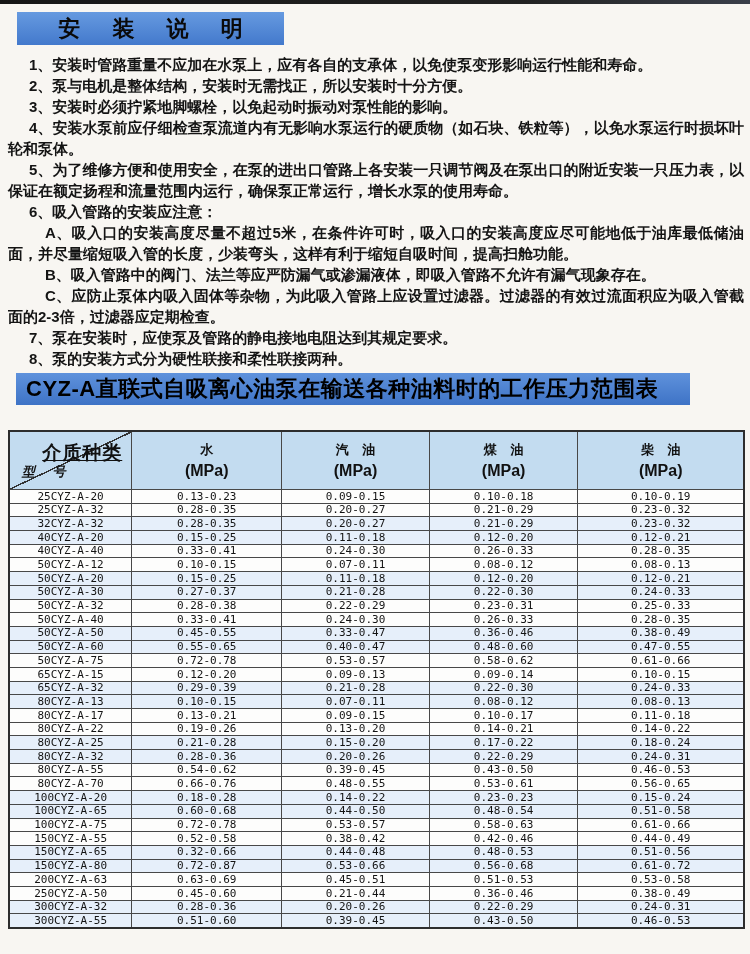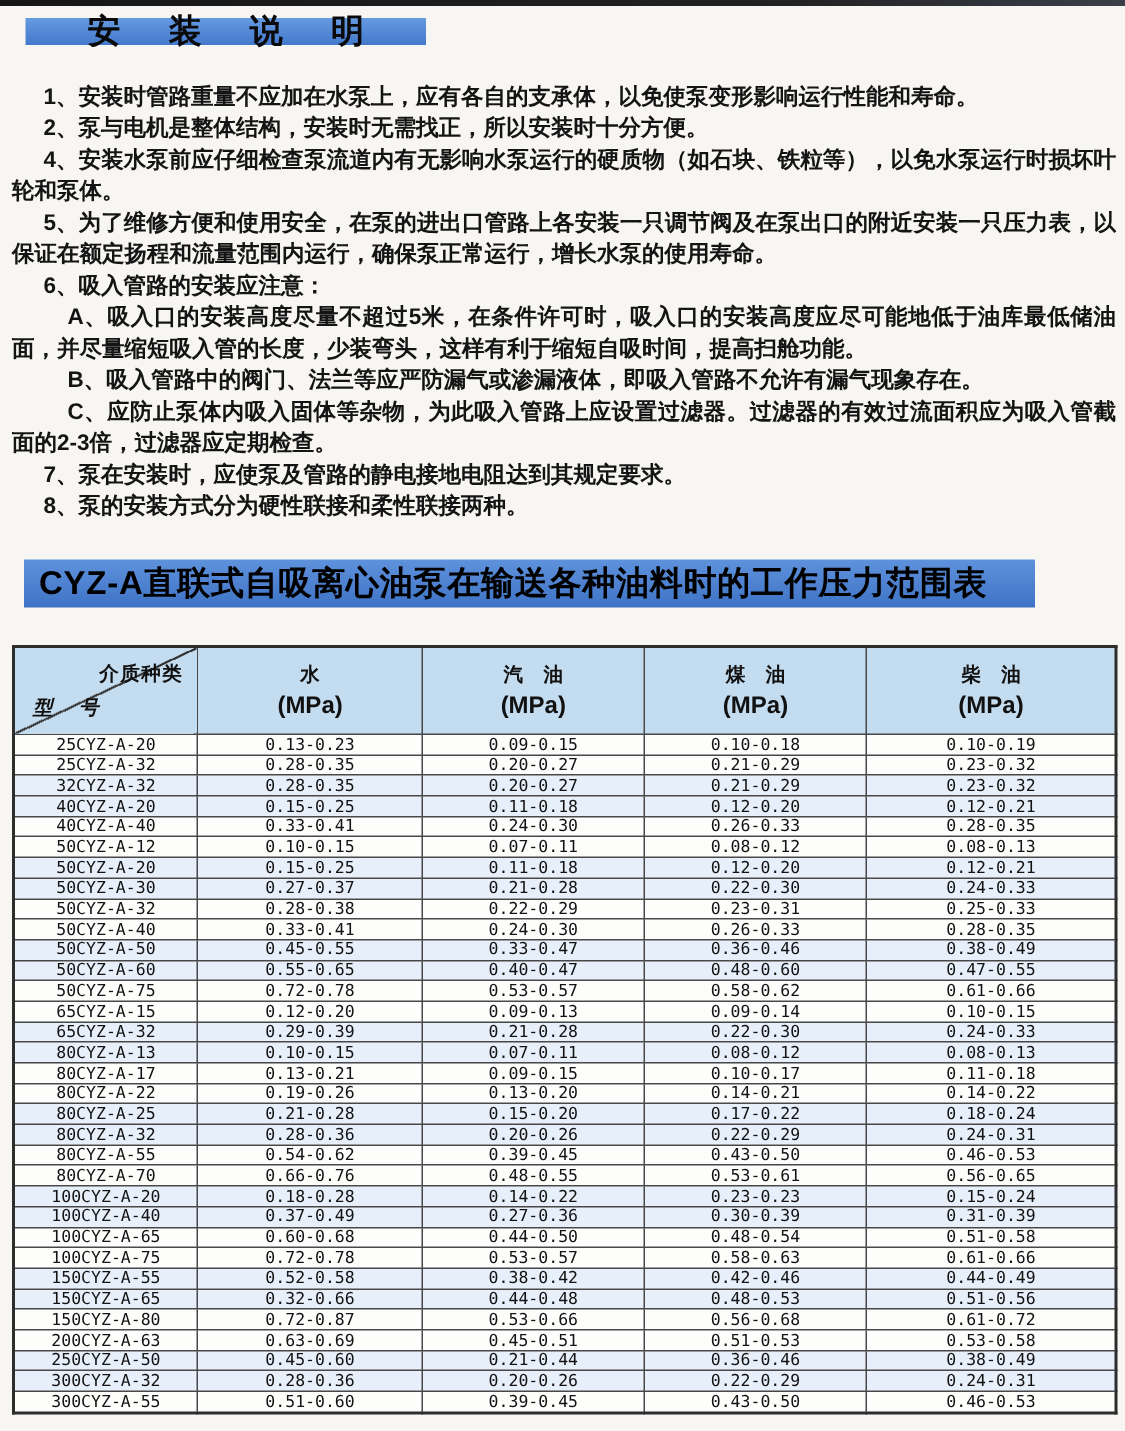--- a/index.html
+++ b/index.html
@@ -8,21 +8,21 @@
     background:#f8f6f2;
     font-family:"Liberation Sans", sans-serif;
     position:relative;overflow:hidden;
     color:#111;
   }
   .scan-edge-top{
     position:absolute;top:0;left:0;width:750px;height:4px;
     background:linear-gradient(90deg,#161616 0%,#222 70%,#3a3f4a 100%);
   }
   .banner-install{
-    position:absolute;left:17px;top:12px;width:267px;height:18px;
+    position:absolute;left:17px;top:12px;width:267px;height:33px;
     background:linear-gradient(180deg,#669ae0 0%,#4largest 0%,#4379cc 100%);
     background:linear-gradient(180deg,#669ae0 0%,#4379cc 100%);
     display:flex;align-items:center;justify-content:center;
     font-size:22px;font-weight:bold;color:#0a0a0a;
     letter-spacing:13px;text-indent:13px;white-space:nowrap;
   }
   .instructions{
     position:absolute;left:8px;top:54px;width:736px;
     font-size:15px;line-height:21px;font-weight:600;color:#141414;
     text-align:justify;
@@ -55,21 +55,21 @@
   thead th .unit{
     display:block;font-family:Liberation Sans, sans-serif;
     font-size:16px;font-weight:bold;letter-spacing:0;
   }
   th.corner{
     position:relative;
     background:
       linear-gradient(to bottom right, rgba(0,0,0,0) 49.4%, #333 49.4%, #333 50.8%, rgba(0,0,0,0) 50.8%),
       #c3dcf0;
   }
-  .corner-top{position:absolute;top:8px;right:9px;font-size:13px;font-weight:bold;letter-spacing:1px;}
+  .corner-top{position:absolute;top:8px;right:9px;font-size:19px;font-weight:bold;letter-spacing:1px;text-decoration:underline;}
   .corner-bottom{position:absolute;bottom:8px;left:12px;font-size:13px;font-weight:bold;letter-spacing:7px;font-style:italic;}
   tbody td{
     height:12.7px;padding:0;
     font-family:"DejaVu Sans Mono", monospace;
     font-size:11px;line-height:1.05;
     text-align:center;vertical-align:middle;
     color:#131313;
   }
   tbody tr:nth-child(4n+3) td, tbody tr:nth-child(4n+4) td{
     background:#e6effa;
@@ -80,20 +80,21 @@
 
 <div class="scan-edge-top"></div>
 
 <div class="banner-install">
   <span>安 装 说 明</span>
 </div>
 
 <div class="instructions" id="instructions">
     <p>1、安装时管路重量不应加在水泵上，应有各自的支承体，以免使泵变形影响运行性能和寿命。</p>
     <p>2、泵与电机是整体结构，安装时无需找正，所以安装时十分方便。</p>
+    <p>3、安装时必须拧紧地脚螺栓，以免起动时振动对泵性能的影响。</p>
     <p>4、安装水泵前应仔细检查泵流道内有无影响水泵运行的硬质物（如石块、铁粒等），以免水泵运行时损坏叶轮和泵体。</p>
     <p>5、为了维修方便和使用安全，在泵的进出口管路上各安装一只调节阀及在泵出口的附近安装一只压力表，以保证在额定扬程和流量范围内运行，确保泵正常运行，增长水泵的使用寿命。</p>
     <p>6、吸入管路的安装应注意：</p>
     <p class="sub">A、吸入口的安装高度尽量不超过5米，在条件许可时，吸入口的安装高度应尽可能地低于油库最低储油面，并尽量缩短吸入管的长度，少装弯头，这样有利于缩短自吸时间，提高扫舱功能。</p>
     <p class="sub">B、吸入管路中的阀门、法兰等应严防漏气或渗漏液体，即吸入管路不允许有漏气现象存在。</p>
     <p class="sub">C、应防止泵体内吸入固体等杂物，为此吸入管路上应设置过滤器。过滤器的有效过流面积应为吸入管截面的2-3倍，过滤器应定期检查。</p>
     <p>7、泵在安装时，应使泵及管路的静电接地电阻达到其规定要求。</p>
     <p>8、泵的安装方式分为硬性联接和柔性联接两种。</p>
   </div>
 
@@ -311,27 +312,20 @@
   </tr>
 
   <tr>
     <td>100CYZ-A-20</td>
     <td>0.18-0.28</td>
     <td>0.14-0.22</td>
     <td>0.23-0.23</td>
     <td>0.15-0.24</td>
   </tr>
 
-  <tr>
-    <td>100CYZ-A-40</td>
-    <td>0.37-0.49</td>
-    <td>0.27-0.36</td>
-    <td>0.30-0.39</td>
-    <td>0.31-0.39</td>
-  </tr>
 
   <tr>
     <td>100CYZ-A-65</td>
     <td>0.60-0.68</td>
     <td>0.44-0.50</td>
     <td>0.48-0.54</td>
     <td>0.51-0.58</td>
   </tr>
 
   <tr>

